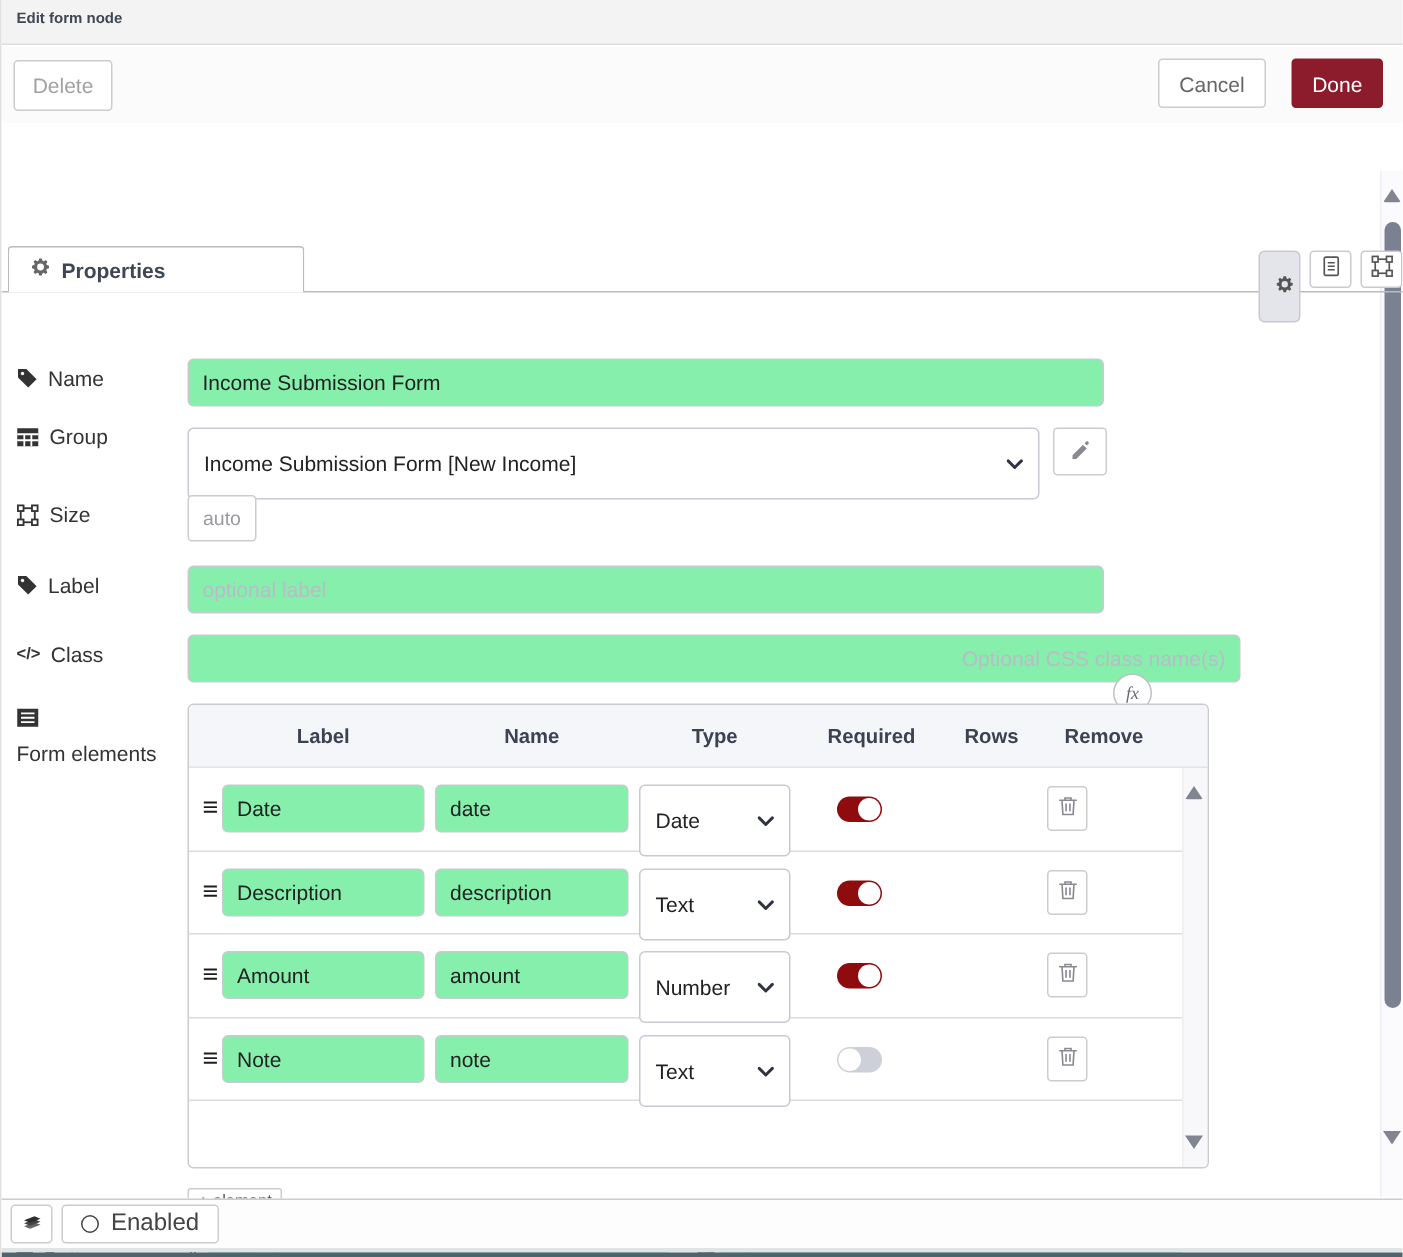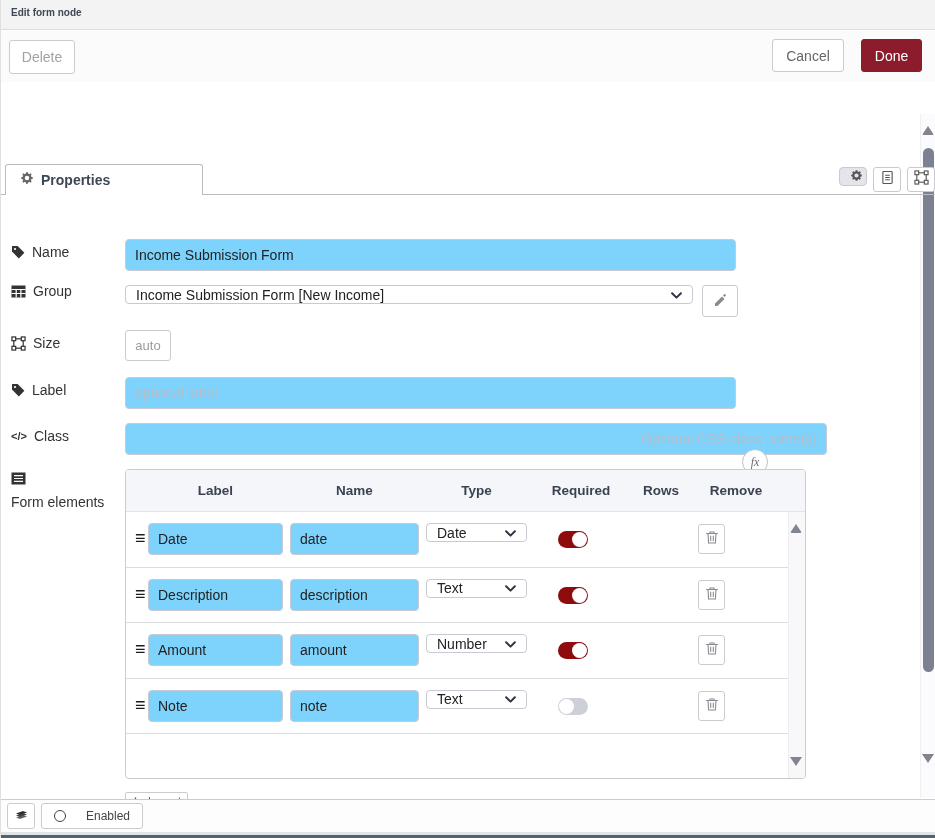--- a/index.html
+++ b/index.html
@@ -23,23 +23,23 @@
   .tab-active{position:absolute;left:4px;top:82px;width:198px;height:31px;background:#fff;border:1px solid #bbb;border-bottom:none;border-radius:3px 3px 0 0;box-sizing:border-box;z-index:2;display:flex;align-items:center;padding-left:14px;gap:7px;cursor:pointer;}
   .tab-label{font-size:14px;font-weight:bold;color:#3e4754;}
   .mini-btn{position:absolute;top:85px;width:28px;height:25px;box-sizing:border-box;border:1px solid #c9c9cf;border-radius:3px;background:#fff;display:flex;align-items:center;justify-content:center;color:#555;cursor:pointer;z-index:2;}
   .mini-btn.sel{background:#e4e4eb;}
   .mb-gear{left:838px;}.mb-doc{left:872px;}.mb-app{left:906px;}
 
   
   .main{position:absolute;left:0;top:113px;width:935px;height:685px;background:#fff;}
   .frow-label{position:absolute;left:10px;display:flex;align-items:center;gap:7px;font-size:14px;color:#333;}
   .frow-label .ic{display:flex;color:#3a3a3a;}
-  .inp{box-sizing:border-box;border:1px solid #c8cad3;border-radius:4px;height:32px;font-size:14px;color:#222;padding:0 9px;font-family:inherit;background:#7dd3fc;}
+  .inp{box-sizing:border-box;border:1px solid #c8cad3;border-radius:4px;height:32px;font-size:14px;color:#222;padding:0 9px;font-family:inherit;background:#86efac;}
   .inp::placeholder{color:#b8bcc8;opacity:1;}
-  .sel{box-sizing:border-box;border:1px solid #c8cad3;border-radius:4px;height:19px;font-size:14px;color:#222;background:#fff;display:flex;align-items:center;justify-content:space-between;padding:0 10px;cursor:pointer;}
+  .sel{box-sizing:border-box;border:1px solid #c8cad3;border-radius:4px;height:48px;font-size:14px;color:#222;background:#fff;display:flex;align-items:center;justify-content:space-between;padding:0 10px;cursor:pointer;}
   .sel .chev{color:#2f3440;flex:0 0 auto;margin-left:6px;}
 
   .lab-name{top:131px;} .in-name{position:absolute;left:124px;top:126px;width:611px;}
   .lab-group{top:170px;} .sel-group{position:absolute;left:124px;top:172px;width:568px;}
   .btn-pencil{position:absolute;left:701px;top:172px;width:36px;height:32px;color:#8a8a92;}
   .lab-size{top:222px;} .btn-auto{position:absolute;left:124px;top:217px;width:46px;height:31px;color:#9a9aa2;font-size:13px;}
   .lab-optlabel{top:269px;} .in-optlabel{position:absolute;left:124px;top:264px;width:611px;}
   .lab-class{top:315px;} .in-class{position:absolute;left:124px;top:310px;width:702px;text-align:right;}
   .fx-badge{position:absolute;left:741px;top:313px;width:26px;height:26px;border:1px solid #bfbfc7;border-radius:50%;box-sizing:border-box;display:flex;align-items:center;justify-content:center;font-family:"Liberation Serif","DejaVu Serif",serif;font-style:italic;font-size:12px;color:#6b6b75;background:#fff;cursor:pointer;margin-top:23px;}
   .lab-formel{top:356px;width:104px;align-items:flex-end;line-height:21px;flex-wrap:wrap;}
@@ -81,21 +81,21 @@
 
   
   .mscroll{position:absolute;left:919px;top:114px;width:16px;height:684px;background:#fbfbfd;border-left:1px solid #efeff3;box-sizing:border-box;}
   .mscroll .tri-up{position:absolute;left:1px;top:12px;}
   .mscroll .thumb{position:absolute;left:2px;top:34px;width:11px;height:524px;background:#7b8191;border-radius:6px;cursor:grab;}
   .mscroll .tri-down{position:absolute;left:1px;top:640px;}
 
   
   .ftr{position:absolute;left:0;top:799px;width:935px;height:33px;background:#fdfdfd;border-top:1px solid #ccc;box-sizing:border-box;}
   .btn-book{position:absolute;left:6px;top:3px;width:28px;height:26px;color:#555;}
-  .btn-enabled{position:absolute;left:40px;top:3px;height:26px;padding:0 12px;gap:20px;color:#444;font-size:12px;}
+  .btn-enabled{position:absolute;left:40px;top:3px;height:26px;padding:0 12px;gap:8px;color:#444;font-size:16px;}
   .port-circle{width:12px;height:12px;border:1.5px solid #444;border-radius:50%;box-sizing:border-box;background:#fff;}
   .bottom-strip1{position:absolute;left:0;top:832px;width:935px;height:3px;background:#dfe4e6;}
   .bottom-strip2{position:absolute;left:0;top:835px;width:935px;height:3px;background:#51636b;}
 </style>
 </head>
 <body>
 
 <div class="stage">
 
   <div class="hdr">

